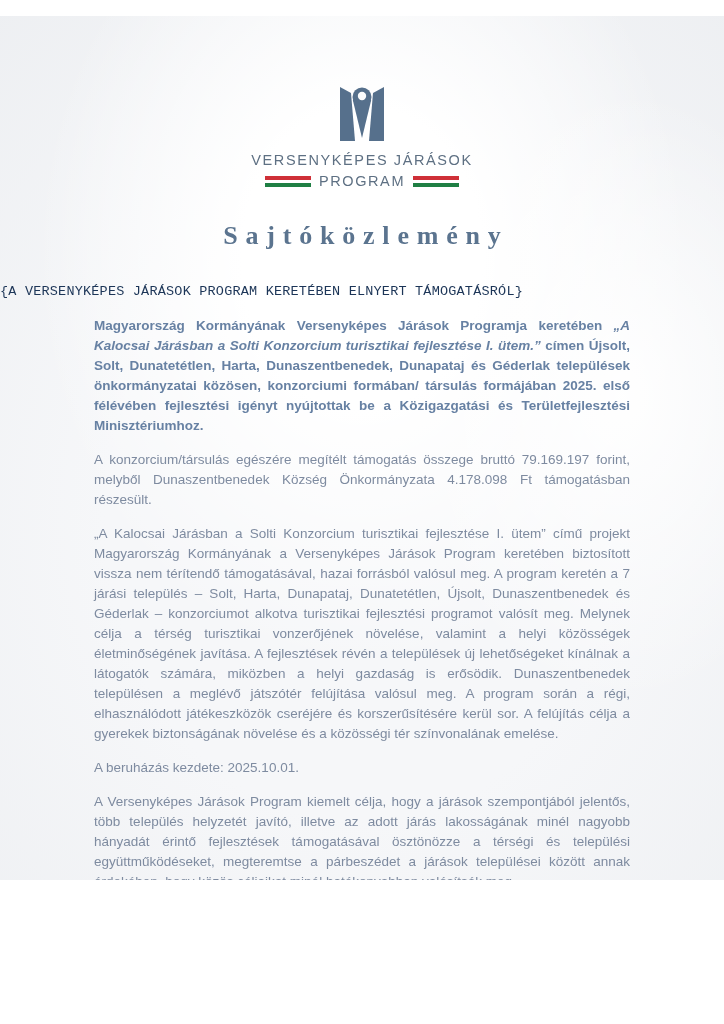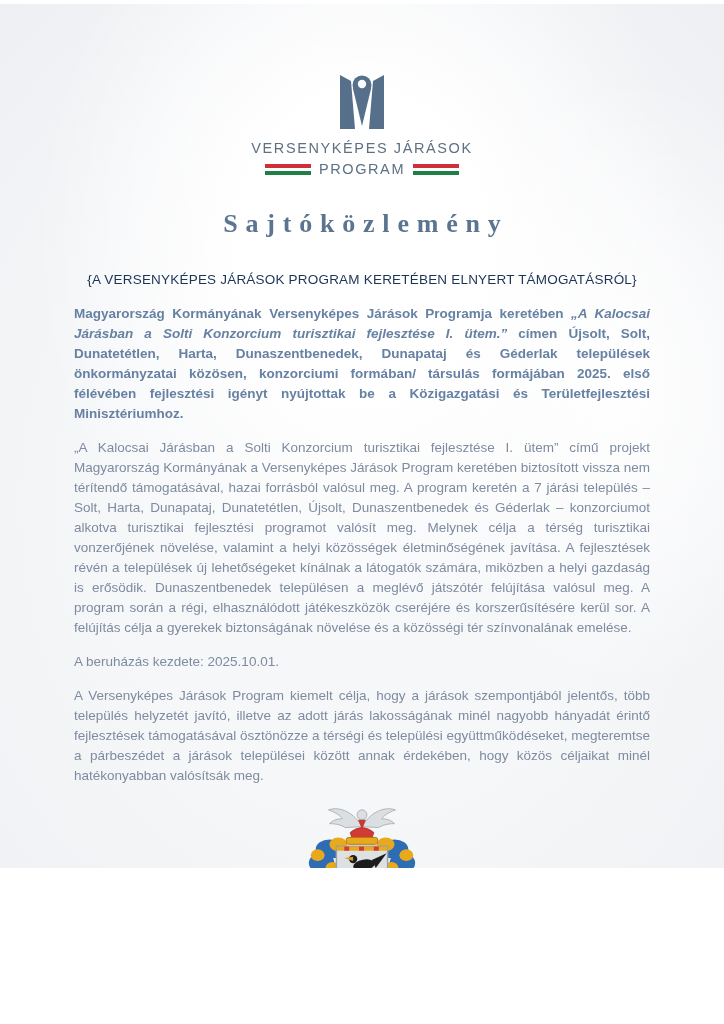--- a/index.html
+++ b/index.html
@@ -1,19 +1,19 @@
 <!DOCTYPE html>
 <html lang="hu"><head>
 <meta charset="utf-8">
 <style>
   html,body{margin:0;padding:0;background:#ffffff;}
   .page{
     position:relative;
     width:724px;height:864px;
-    margin:4px auto;
+    margin:16px auto;
     overflow:hidden;
     font-family:"Liberation Sans", sans-serif;
     background:
       radial-gradient(ellipse 300px 430px at 86% 44%, rgba(255,255,255,.95), rgba(255,255,255,0) 72%),
       radial-gradient(ellipse 430px 540px at 50% 28%, #ffffff 28%, rgba(255,255,255,0) 76%),
       radial-gradient(ellipse 640px 760px at 50% 58%, #f6f7f9 40%, #eceef1 96%);
   }
   
   .logo{display:flex;flex-direction:column;align-items:center;padding-top:68px;}
   .logo-mark{display:block;}
@@ -32,25 +32,25 @@
   
   .press-title{
     margin-top:32px;text-align:center;
     font-family:"Liberation Serif", serif;
     font-size:26px;font-weight:700;
     letter-spacing:0.30em;
     color:#5b748f;
     padding-left:0.30em; 
   }
   .press-subtitle{
-    margin-top:33px;text-align:center;
-    font-size:13.5px;color:#1c3557;font-weight:400;letter-spacing:0.2px;
+    margin-top:33px;text-align:left;
+    font-size:13.5px;color:#1c3557;font-weight:400;letter-spacing:0.2px;font-family:Liberation Mono, monospace;
   }
   
-  .content{padding:0 74px;color:#7e8ba0;font-size:13.5px;line-height:20px;}
+  .content{padding:0 94px;color:#7e8ba0;font-size:13.5px;line-height:20px;}
   .content p{margin:0 0 14px 0;}
   p.justify{text-align:justify;}
   .p-bold{font-weight:700;color:#6781a3;}
   .p-bold .quote-italic{font-style:italic;}
   .dates{margin-bottom:14px;}
   .dates div{line-height:20px;}
   .dateline{text-align:right;margin-top:2px;font-size:13.5px;color:#7e8ba0;}
   
   .coa-wrap{display:flex;justify-content:center;margin-top:12px;}
 </style>
@@ -77,20 +77,21 @@
     </div>
   </div>
 
   <div class="press-title">Sajtóközlemény</div>
   <div class="press-subtitle">{A VERSENYKÉPES JÁRÁSOK PROGRAM KERETÉBEN ELNYERT TÁMOGATÁSRÓL}</div>
 
   <div class="content" style="margin-top:17px;">
 
     <p class="justify p-bold"><span>Magyarország Kormányának Versenyképes Járások Programja keretében </span><span class="quote-italic">„A Kalocsai Járásban a Solti Konzorcium turisztikai fejlesztése I. ütem.”</span><span> címen Újsolt, Solt, Dunatetétlen, Harta, Dunaszentbenedek, Dunapataj és Géderlak települések önkormányzatai közösen, konzorciumi formában/ társulás formájában 2025. első félévében fejlesztési igényt nyújtottak be a Közigazgatási és Területfejlesztési Minisztériumhoz.</span></p>
 
+    <p class="justify">A konzorcium/társulás egészére megítélt támogatás összege bruttó 79.169.197 forint, melyből Dunaszentbenedek Község Önkormányzata 4.178.098 Ft támogatásban részesült.</p>
 
     <p class="justify">„A Kalocsai Járásban a Solti Konzorcium turisztikai fejlesztése I. ütem” című projekt Magyarország Kormányának a Versenyképes Járások Program keretében biztosított vissza nem térítendő támogatásával, hazai forrásból valósul meg. A program keretén a 7 járási település – Solt, Harta, Dunapataj, Dunatetétlen, Újsolt, Dunaszentbenedek és Géderlak – konzorciumot alkotva turisztikai fejlesztési programot valósít meg. Melynek célja a térség turisztikai vonzerőjének növelése, valamint a helyi közösségek életminőségének javítása. A fejlesztések révén a települések új lehetőségeket kínálnak a látogatók számára, miközben a helyi gazdaság is erősödik.  Dunaszentbenedek településen a meglévő játszótér felújítása valósul meg. A program során a régi, elhasználódott játékeszközök cseréjére és korszerűsítésére kerül sor. A felújítás célja a gyerekek biztonságának növelése és a közösségi tér színvonalának emelése.</p>
 
     <div class="dates">
       <div>A beruházás kezdete: 2025.10.01.</div>
     </div>
 
     <p class="justify">A Versenyképes Járások Program kiemelt célja, hogy a járások szempontjából jelentős, több település helyzetét javító, illetve az adott járás lakosságának minél nagyobb hányadát érintő fejlesztések támogatásával ösztönözze a térségi és települési együttműködéseket, megteremtse a párbeszédet a járások települései között annak érdekében, hogy közös céljaikat minél hatékonyabban valósítsák meg.</p>
 
   </div>

